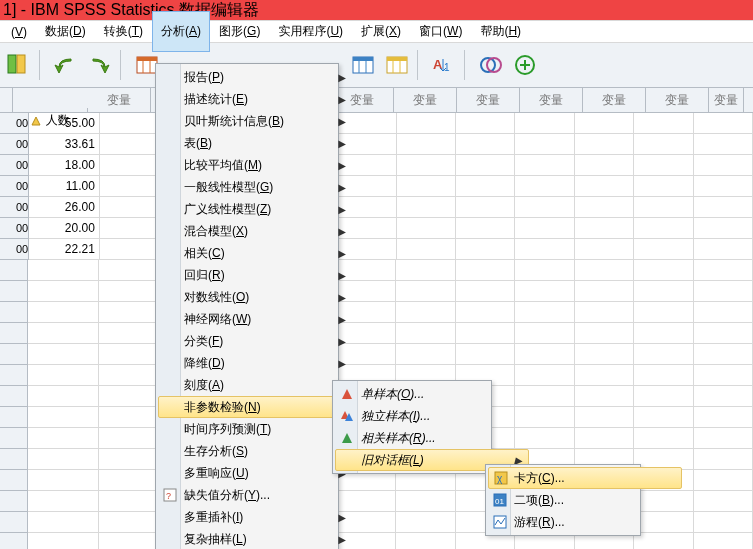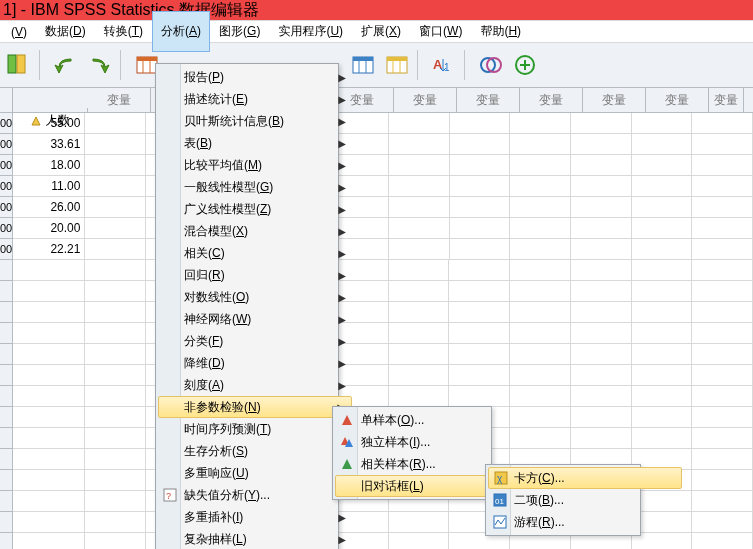--- a/index.html
+++ b/index.html
@@ -12,33 +12,33 @@
   .toolbar { height: 44px; background: #eef2f6; display: flex; align-items: center; padding: 0 3px; gap: 2px; border-bottom: 1px solid #b5bcc4; }
   .tbtn { width: 32px; height: 30px; display: flex; align-items:center; justify-content:center; }
   .tsep { width: 6px; height: 30px; border-left: 1px solid #c0c6cc; margin: 0 2px; }
   .grid { position: relative; }
   .headerrow { display: flex; height: 24px; background: #eef2f6; border-bottom: 1px solid #b5bcc4; }
   .rowhead-spacer { width: 12px; border-right: 1px solid #b5bcc4; background:#eef2f6; }
   .colhead { width: 62px; border-right: 1px solid #b5bcc4; text-align: center; line-height: 24px; color: #777; }
   .colhead.real { color: #000; margin-top: 20px; }
   .gridbody { position: relative; }
   .row { display: flex; height: 21px; }
-  .rhead { width: 12px; background: #eef2f6; border-right: 1px solid #b5bcc4; border-bottom: 1px solid #b5bcc4; font-size: 11px; color:#000; text-align:center; line-height:21px;}
+  .rhead { width: 12px; background: #eef2f6; border-right: 1px solid #b5bcc4; border-bottom: 1px solid #b5bcc4; font-size: 11px; color:#000; text-align:center; line-height:21px;padding-left:16px;}
   .cell { width: 62px; border-right: 1px solid #d9d9d9; border-bottom: 1px solid #d9d9d9; text-align: right; padding-right: 4px; line-height: 21px; font-size: 12px; box-sizing: border-box; }
   .wide { width: 74px; }
   
   .menu { position: absolute; background: #f4f4f4; border: 1px solid #9fa6ad; box-shadow: 2px 2px 4px rgba(0,0,0,0.18); padding: 2px; z-index: 10; }
   .menu .mrow { display: flex; align-items: center; height: 22px; padding: 0 18px 0 26px; position: relative; cursor: default; white-space: nowrap; min-width: 150px; }
   .menu .mrow.hi { background: linear-gradient(#fff2c8,#ffe48a); border: 1px solid #e5c365; padding: 0 17px 0 25px; height: 20px; border-radius: 2px; }
   .menu .arrow { position: absolute; right: 6px; top: 50%; transform: translateY(-50%); font-size: 10px; color: #333; }
   .menu .micon { position: absolute; left: 4px; top: 50%; transform: translateY(-50%); width: 16px; height:16px; display:flex; align-items:center; justify-content:center; }
   .menu-strip { position:absolute; left:0; top:0; bottom:0; width:24px; background:#e9eef3; border-right:1px solid #d0d6dc; }
   .menu .content { position: relative; }
   .submenu1 { left: 155px; top: 63px; }
-  .submenu2 { left: 332px; top: 406px; }
+  .submenu2 { left: 332px; top: 380px; font-style: italic; }
   .submenu3 { left: 485px; top: 464px; }
   
   svg { display:block; }
 </style>
 </head>
 <body>
 
 <div class="app">
 
   <div class="titlebar">1] - IBM SPSS Statistics 数据编辑器</div>

